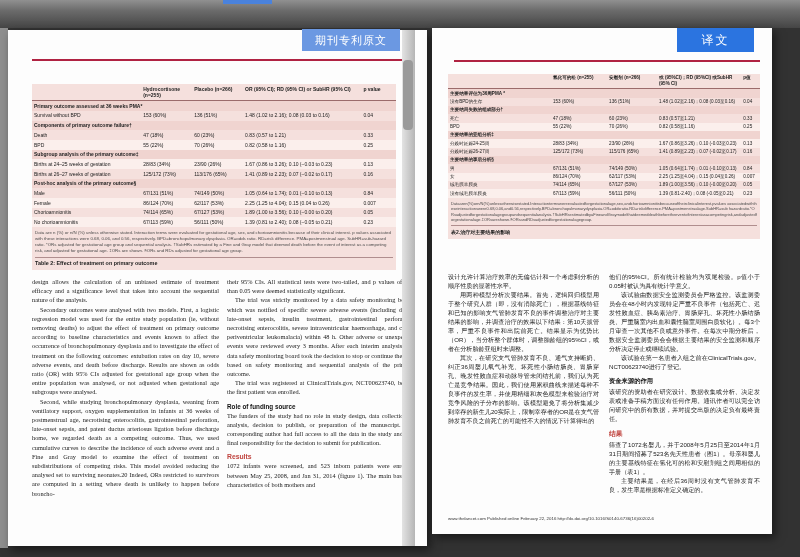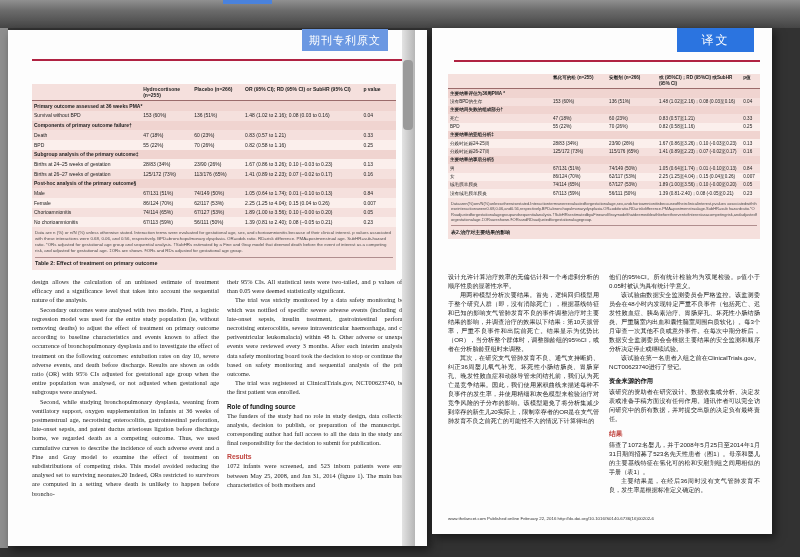--- a/index.html
+++ b/index.html
@@ -13,21 +13,21 @@
   .page{position:absolute;background:#fdfdfd;box-shadow:3px 4px 9px rgba(0,0,0,.5);}
   .page-left{left:8px;top:30px;width:419px;height:516px;}
   .page-right{left:432px;top:28px;width:340px;height:506px;}
 
   .scrollstrip{position:absolute;left:394px;top:0;width:13px;height:516px;
                background:linear-gradient(90deg,#e3e3e3,#b5b5b5);}
   .scrollthumb{position:absolute;left:1px;top:30px;width:10px;height:70px;background:#9a9a9a;border-radius:4px;}
 
   .tab{position:absolute;display:flex;align-items:center;justify-content:center;color:#fff;
        font-family:"Liberation Sans",sans-serif;cursor:pointer;}
-  .tab-left{left:302px;top:29px;width:86px;height:22px;background:#6b98e2;font-size:11px;letter-spacing:1px;}
+  .tab-left{left:302px;top:29px;width:98px;height:22px;background:#6b98e2;font-size:11px;letter-spacing:1px;}
   .tab-right{left:677px;top:28px;width:77px;height:24px;background:#2b74e0;font-size:12px;letter-spacing:2px;}
 
   .rule{position:absolute;height:2px;background:#b02342;}
   .rule-en{left:24px;top:29px;width:382px;}
   .rule-zh{left:22px;top:32px;width:306px;}
 
   .pink{position:absolute;background:#f5e0dd;overflow:hidden;}
   .pink-en{left:24px;top:54px;width:364px;max-height:190px;}
   .pink-zh{left:16px;top:46px;width:312px;max-height:196px;}
 

